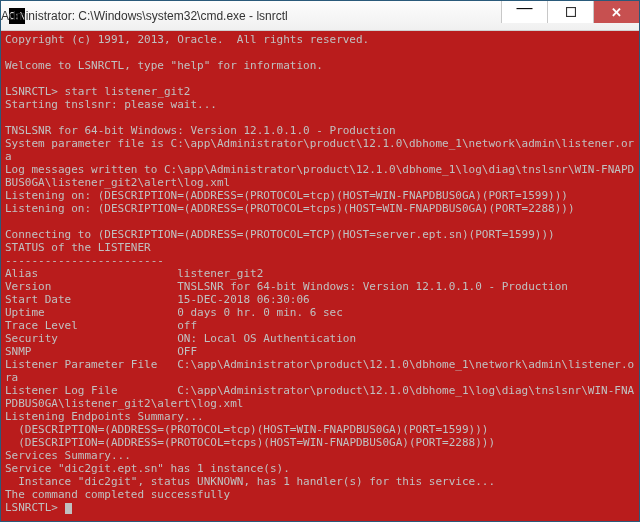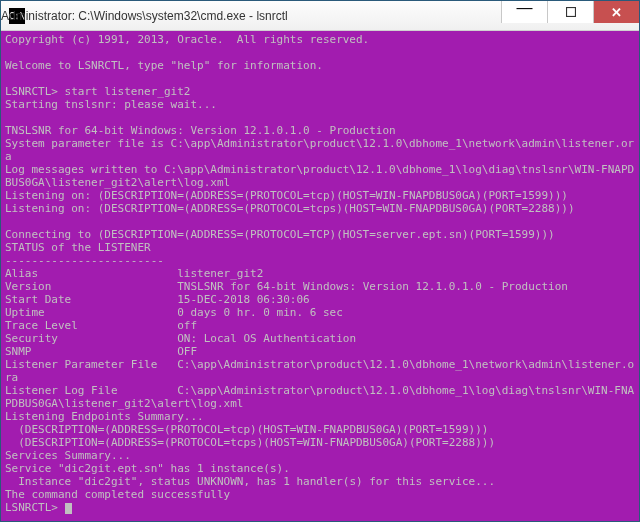--- a/index.html
+++ b/index.html
@@ -67,21 +67,21 @@
   .winbtn.min { font-size: 16px; line-height: 0; padding-bottom: 8px;}
   .winbtn.max svg { width: 10px; height: 10px; }
   .winbtn.close {
     background: #c75050;
     color: #fff;
     font-size: 13px;
     font-weight: bold;
   }
   .terminal {
     flex: 1;
-    background: #a21caf;
+    background: #b91c1c;
     color: #c0c0c0;
     font-family: "Lucida Console", Consolas, monospace;
     font-size: 11px;
     line-height: 13px;
     padding: 2px 4px;
     white-space: pre-wrap;
     word-break: break-all;
     overflow: hidden;
   }
   .cursor {

